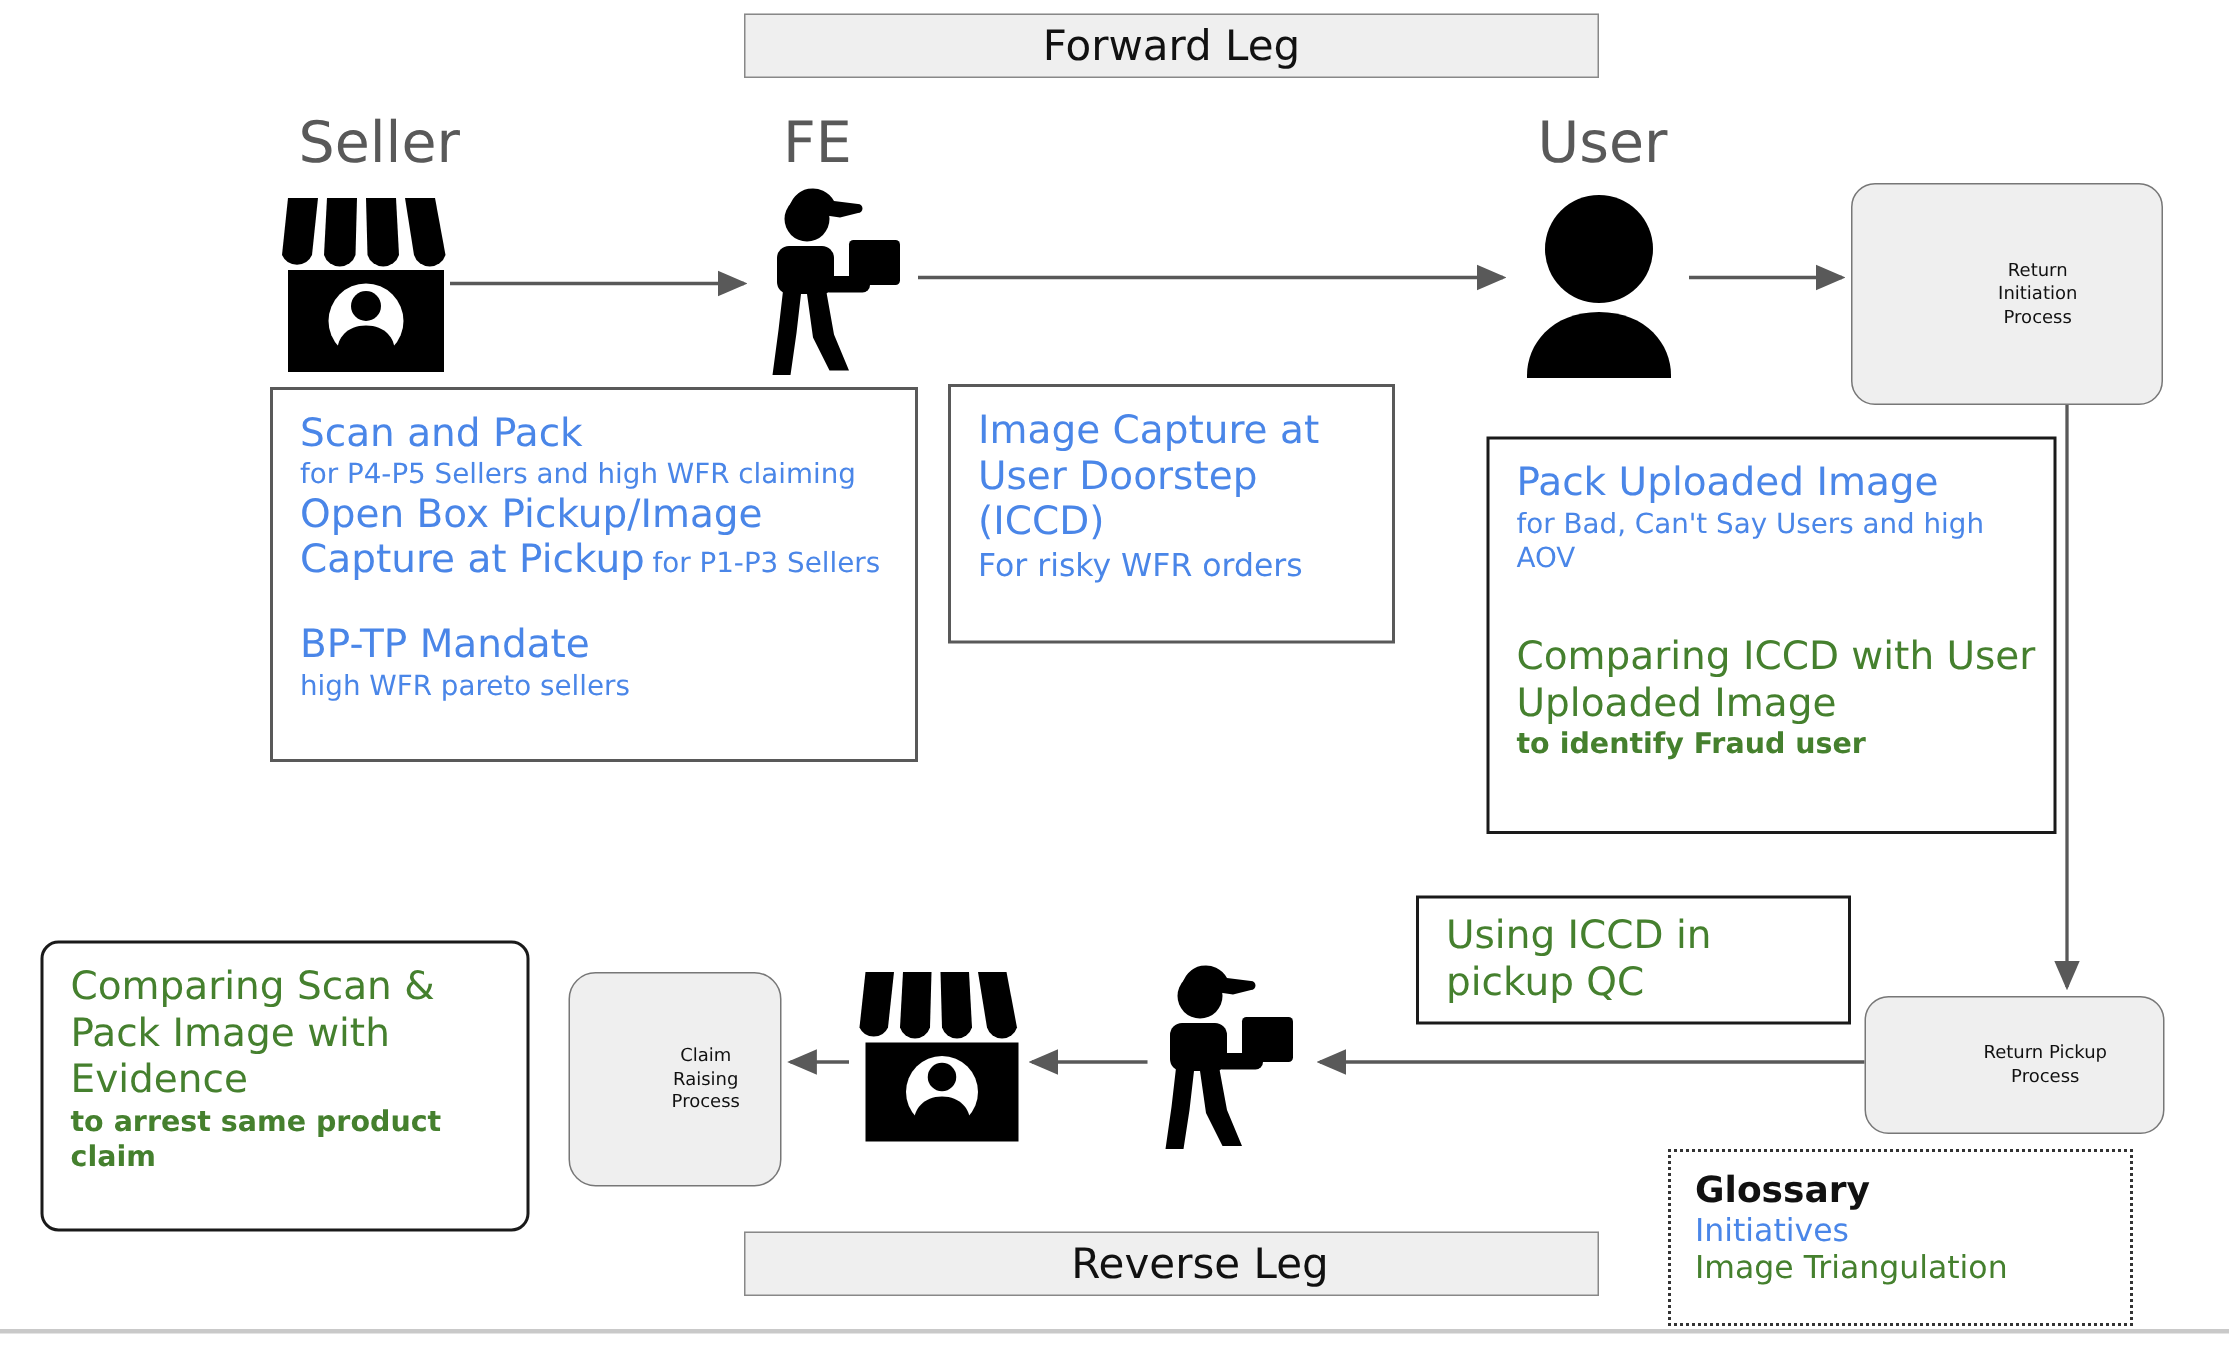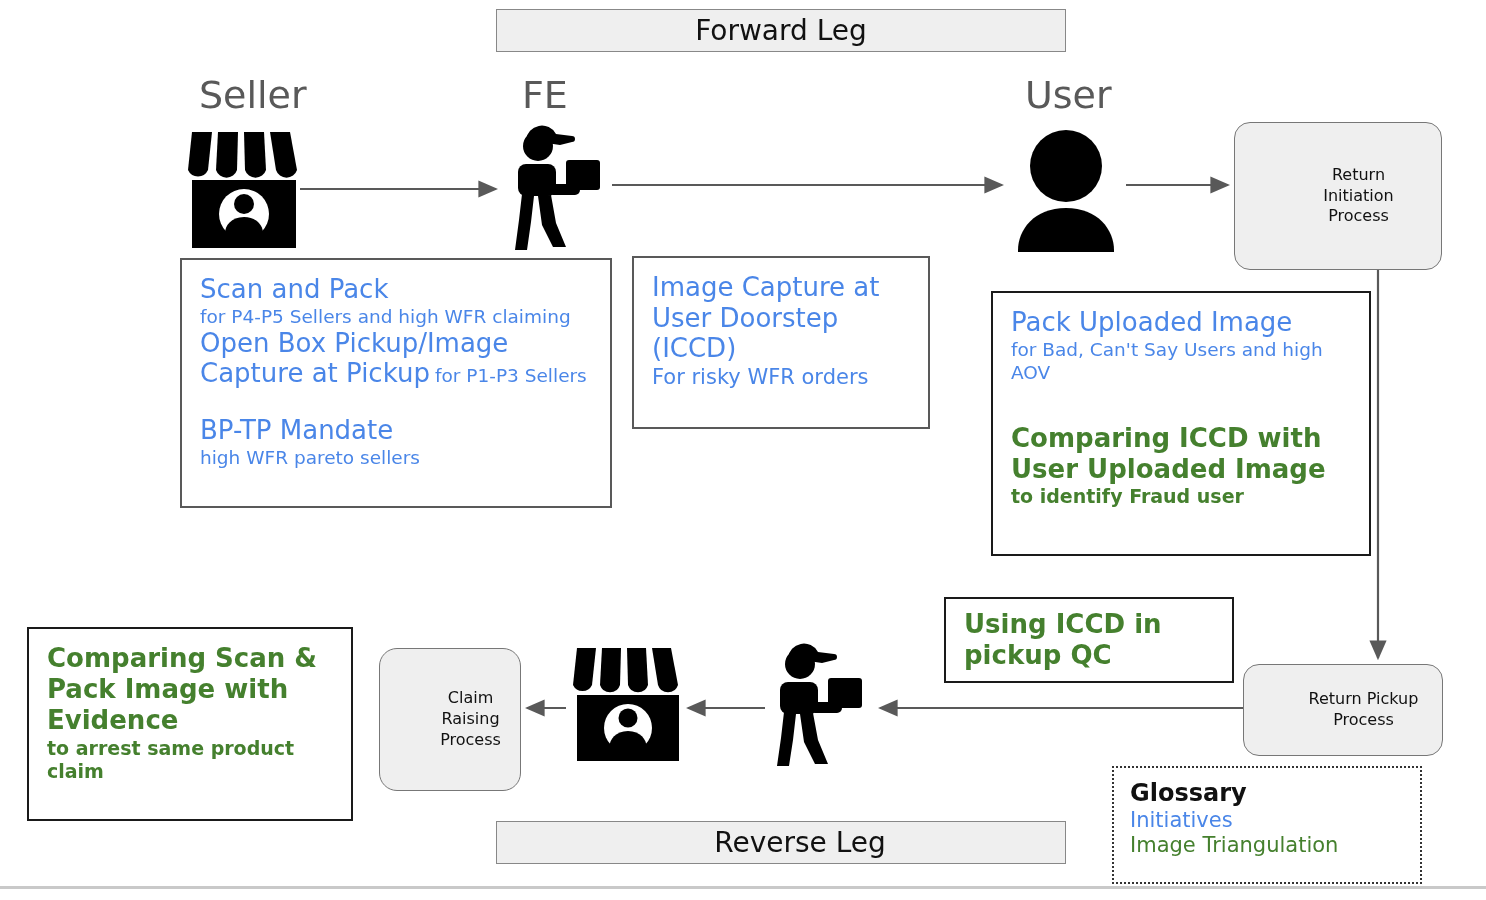--- a/index.html
+++ b/index.html
@@ -50,43 +50,43 @@
     background: #ffffff;
     border: 2px solid #595959;
     padding: 14px 6px 14px 18px;
   }
   .note-box.strong { border: 2.4px solid #1a1a1a; }
   #note-seller { left: 180px; top: 258px; width: 432px; height: 250px; }
   #note-fe     { left: 632px; top: 256px; width: 298px; height: 173px; }
   #note-user   { left: 991px; top: 291px; width: 380px; height: 265px; }
   #note-iccd-qc{ left: 944px; top: 597px; width: 290px; height: 86px;
                  display:flex; align-items:center; }
-  #note-scanpack-evidence { left: 27px; top: 627px; width: 326px; height: 194px; }
+  #note-scanpack-evidence { left: 27px; top: 627px; width: 326px; height: 194px; border-radius: 12px; }
 
   .txt-blue  { color: #4a86e8; }
   .txt-green { color: #45802e; }
 
   .hd-blue  { font-size: 26px; font-weight: 400; color: #4a86e8; line-height: 1.18; }
   .sub-blue { font-size: 18.5px; font-weight: 400; color: #4a86e8; line-height: 1.25; }
-  .hd-green { font-size: 26px; font-weight: 700; color: #45802e; line-height: 1.2; }
+  .hd-green { font-size: 26px; font-weight: 400; color: #45802e; line-height: 1.2; }
   .sub-green{ font-size: 19px; font-weight: 700; color: #45802e; line-height: 1.25; }
   .inline-run { display: inline; }
   .spacer-sm { height: 13px; }
   .spacer-md { height: 26px; }
 
   
   .proc-box {
     position: absolute;
     background: #efefef;
     border: 1.6px solid #777777;
     border-radius: 16px;
     display: flex; align-items: center; justify-content: center;
     text-align: center;
     color: #111111;
-    font-size: 16px;
+    font-size: 12px;
     line-height: 1.3;
     padding-left: 41px;
   }
   #proc-return-init   { left: 1234px; top: 122px; width: 208px; height: 148px; }
   #proc-return-pickup { left: 1243px; top: 664px; width: 200px; height: 92px; }
   #proc-claim-raising { left: 379px; top: 648px; width: 142px; height: 143px; border-radius: 18px; }
 
   
   #glossary {
     position: absolute;

